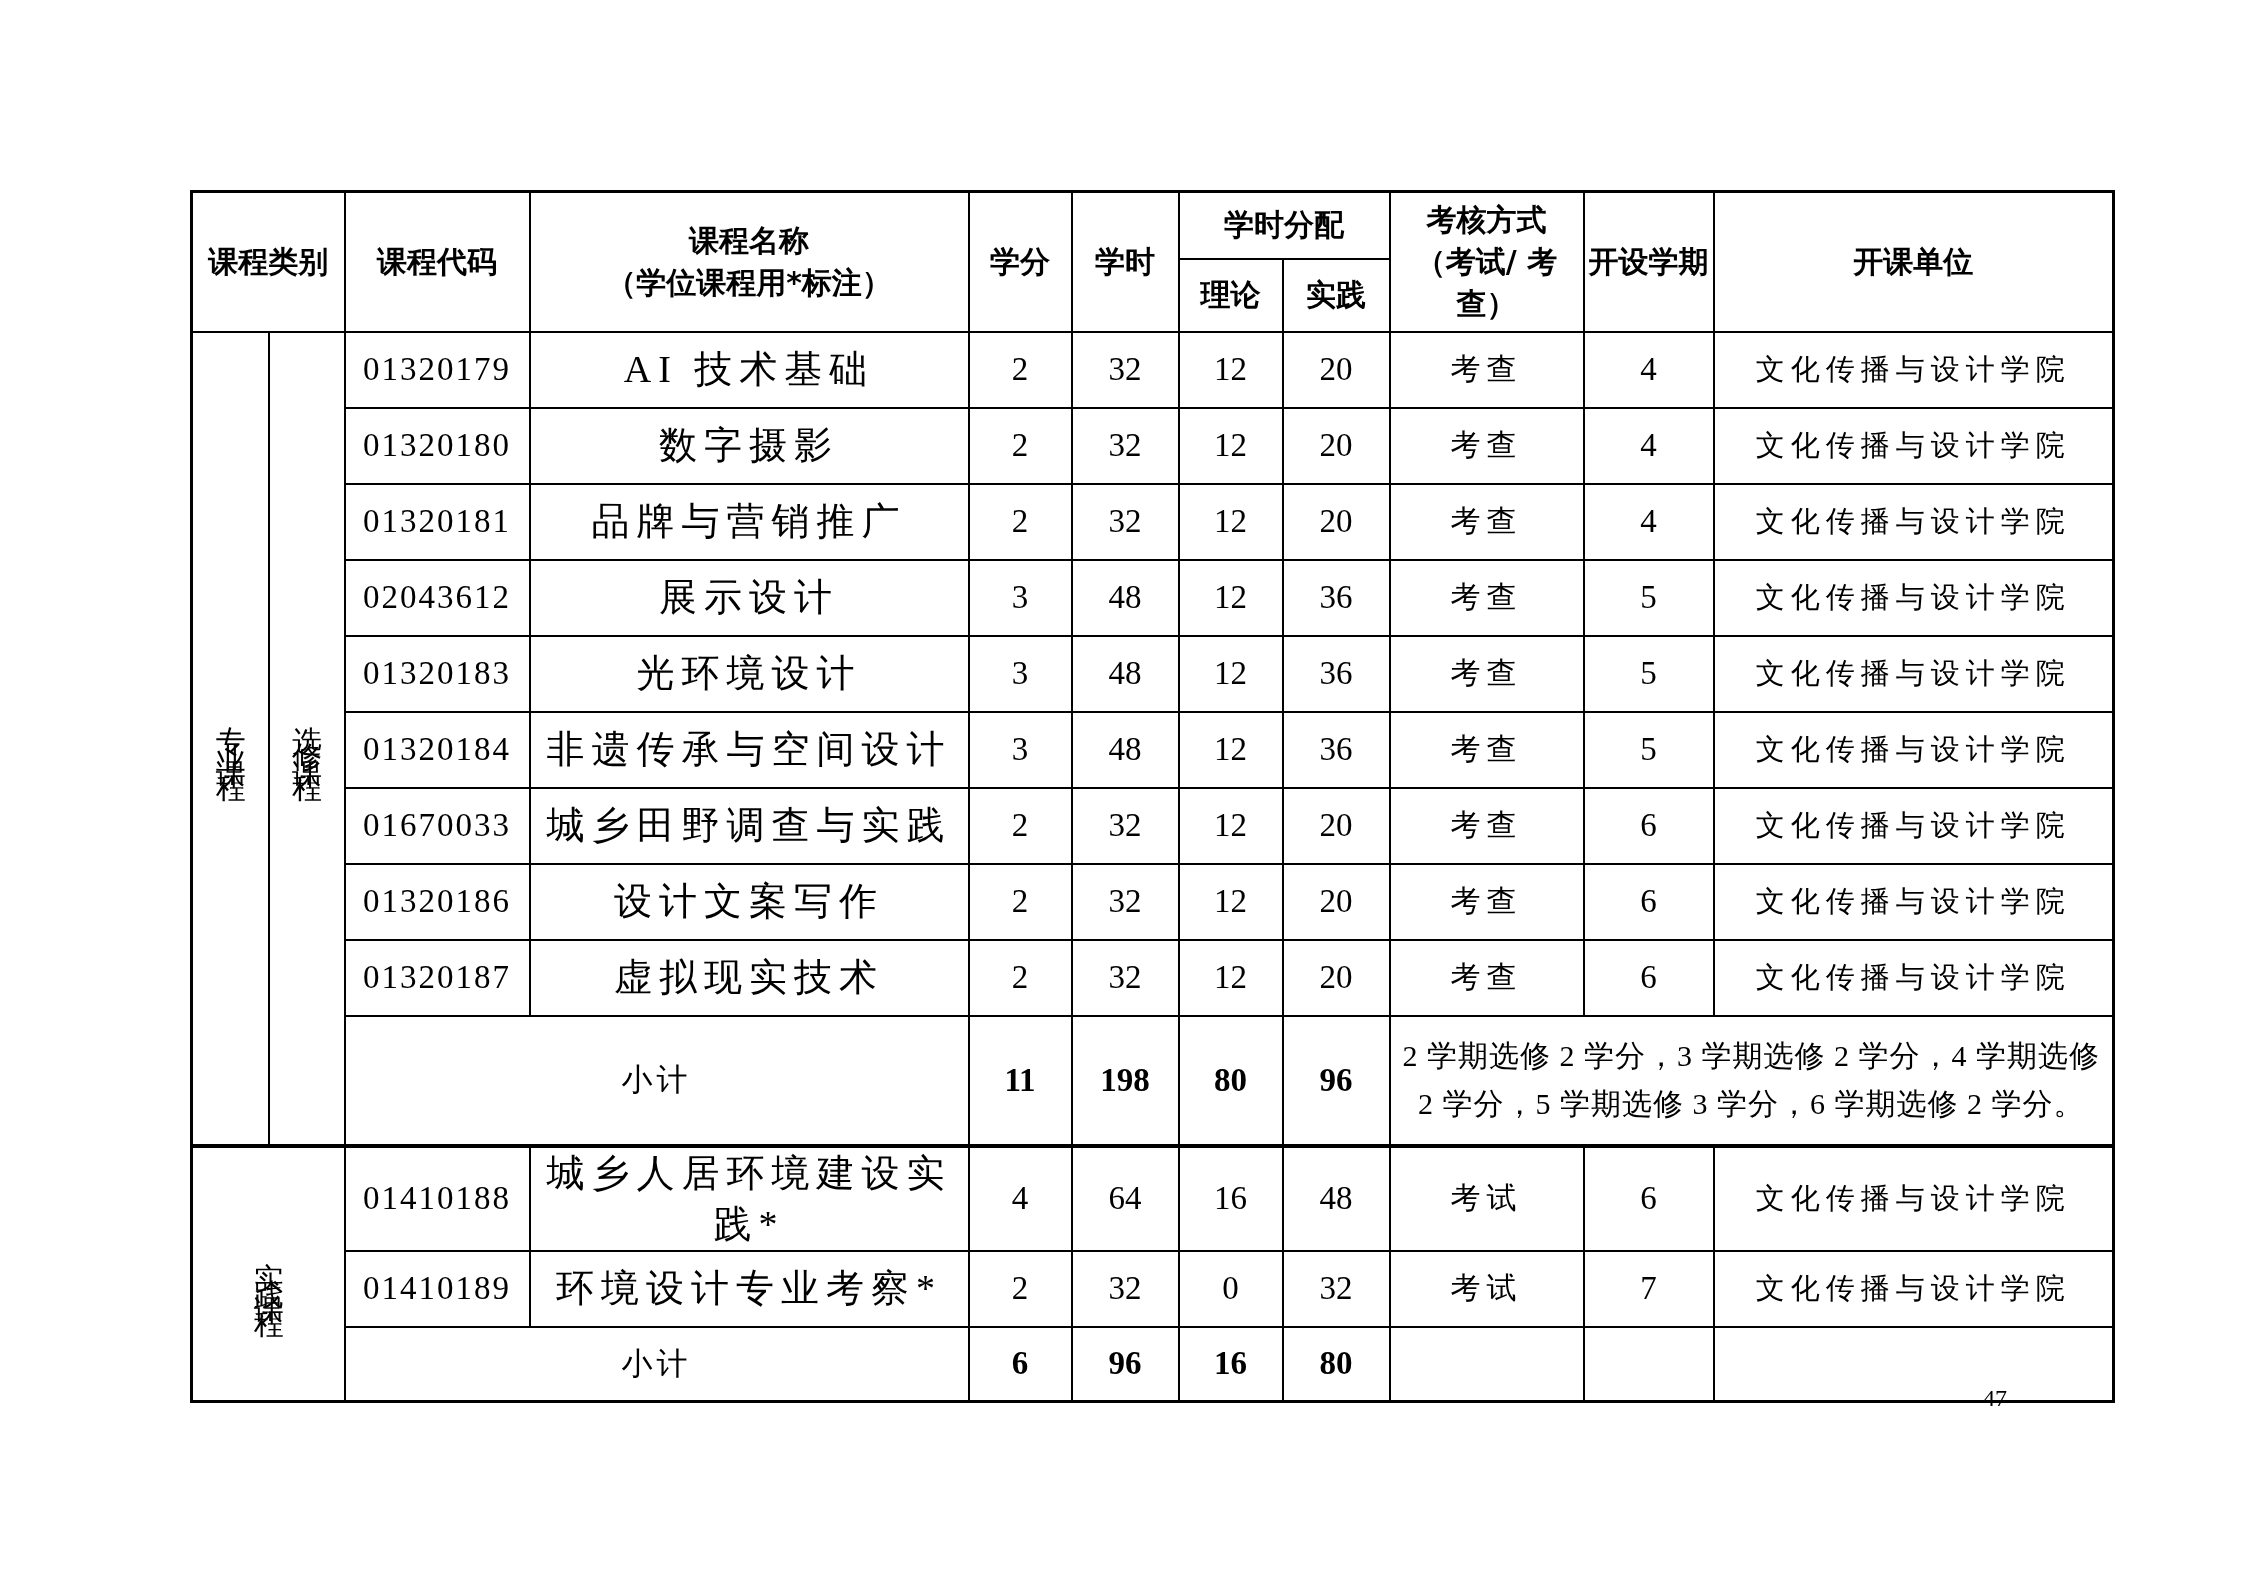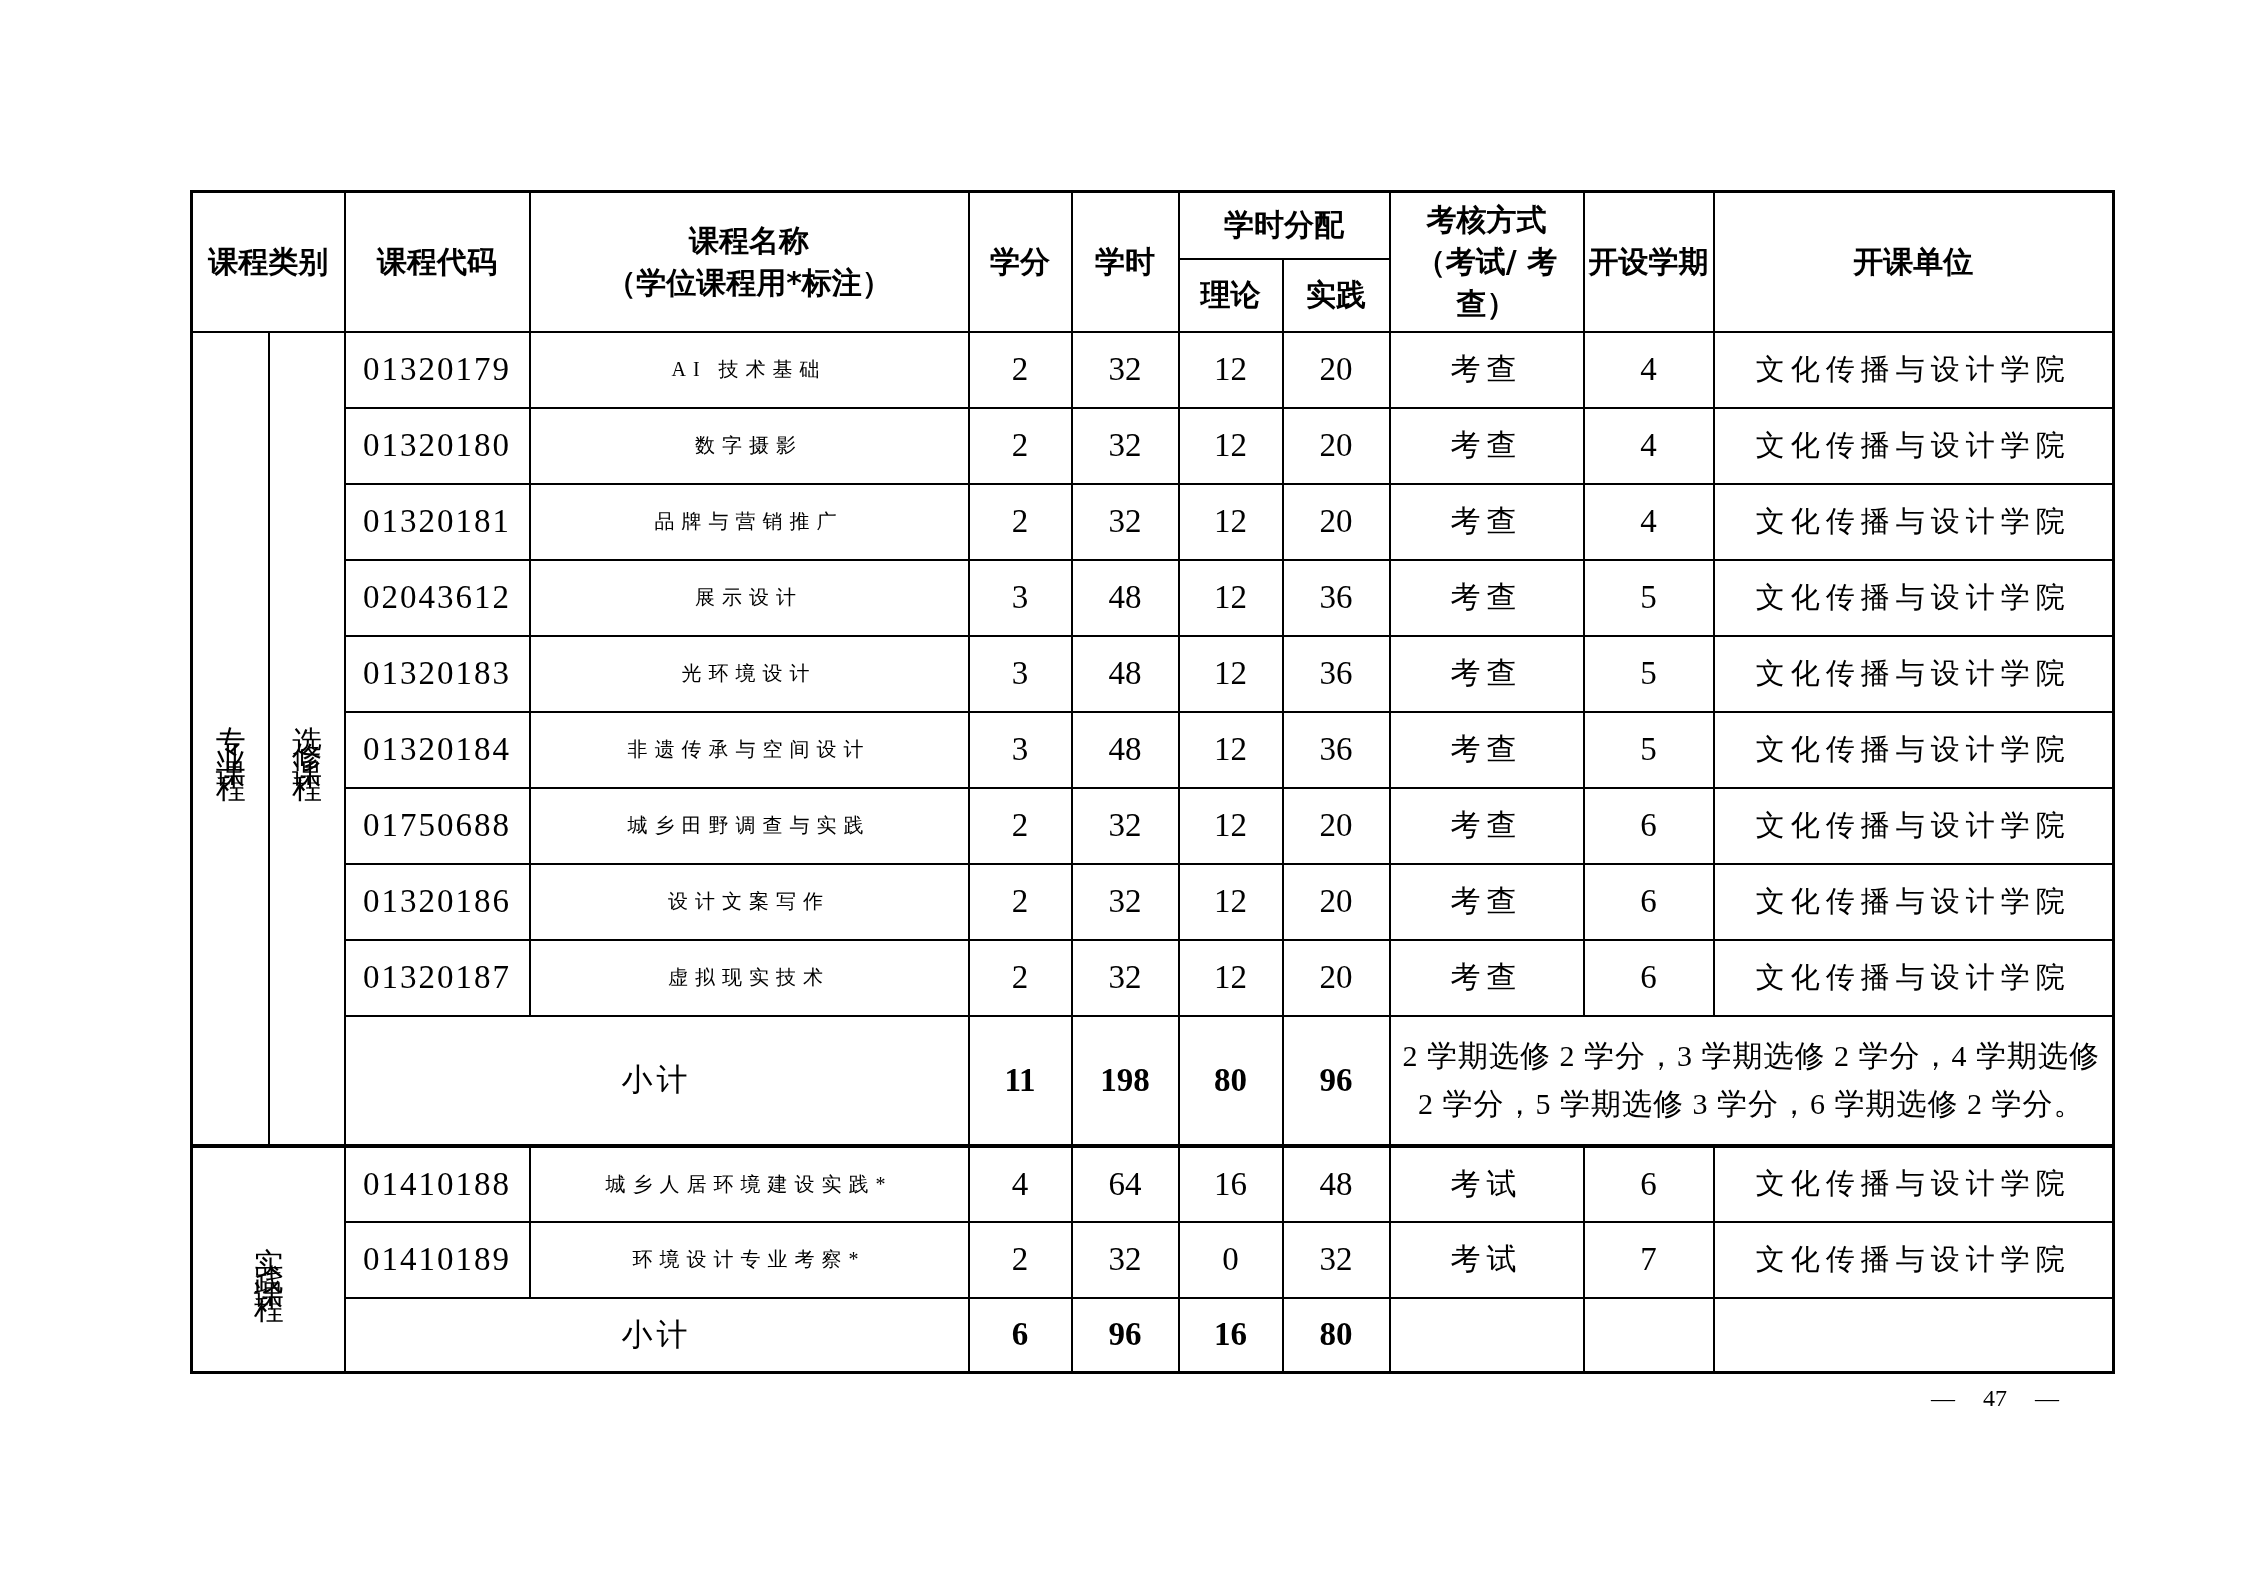--- a/index.html
+++ b/index.html
@@ -27,21 +27,21 @@
   }
   th .hline{display:block;}
   
   tr.h-head1{height:67px;}
   tr.h-head2{height:73px;}
   tr.h-course{height:76px;}
   tr.h-sub1{height:130px;}
   tr.h-sub2{height:75px;}
   
   td.code{font-size:33px;letter-spacing:2px;}
-  td.cname{font-size:20px;letter-spacing:7px;}
+  td.cname{font-size:38px;letter-spacing:7px;}
   td.num{font-size:33px;}
   td.cjk{font-size:30px;letter-spacing:6px;border-radius:15px;}
   td.unit{font-size:29px;letter-spacing:6px;}
   td.subtotal-label{font-size:31px;letter-spacing:4px;}
   td.bold{font-weight:700;}
   
   td.vert span{
     writing-mode:vertical-rl;text-orientation:upright;
     font-size:30px;letter-spacing:17px;display:inline-block;
   }
@@ -167,21 +167,21 @@
         <td class="cname">非遗传承与空间设计</td>
         <td class="num">3</td>
         <td class="num">48</td>
         <td class="num">12</td>
         <td class="num">36</td>
         <td class="cjk">考查</td>
         <td class="num">5</td>
         <td class="unit">文化传播与设计学院</td>
       </tr>
       <tr class="h-course">
-        <td class="code">01750688</td>
+        <td class="code">01670033</td>
         <td class="cname">城乡田野调查与实践</td>
         <td class="num">2</td>
         <td class="num">32</td>
         <td class="num">12</td>
         <td class="num">20</td>
         <td class="cjk">考查</td>
         <td class="num">6</td>
         <td class="unit">文化传播与设计学院</td>
       </tr>
       <tr class="h-course">

